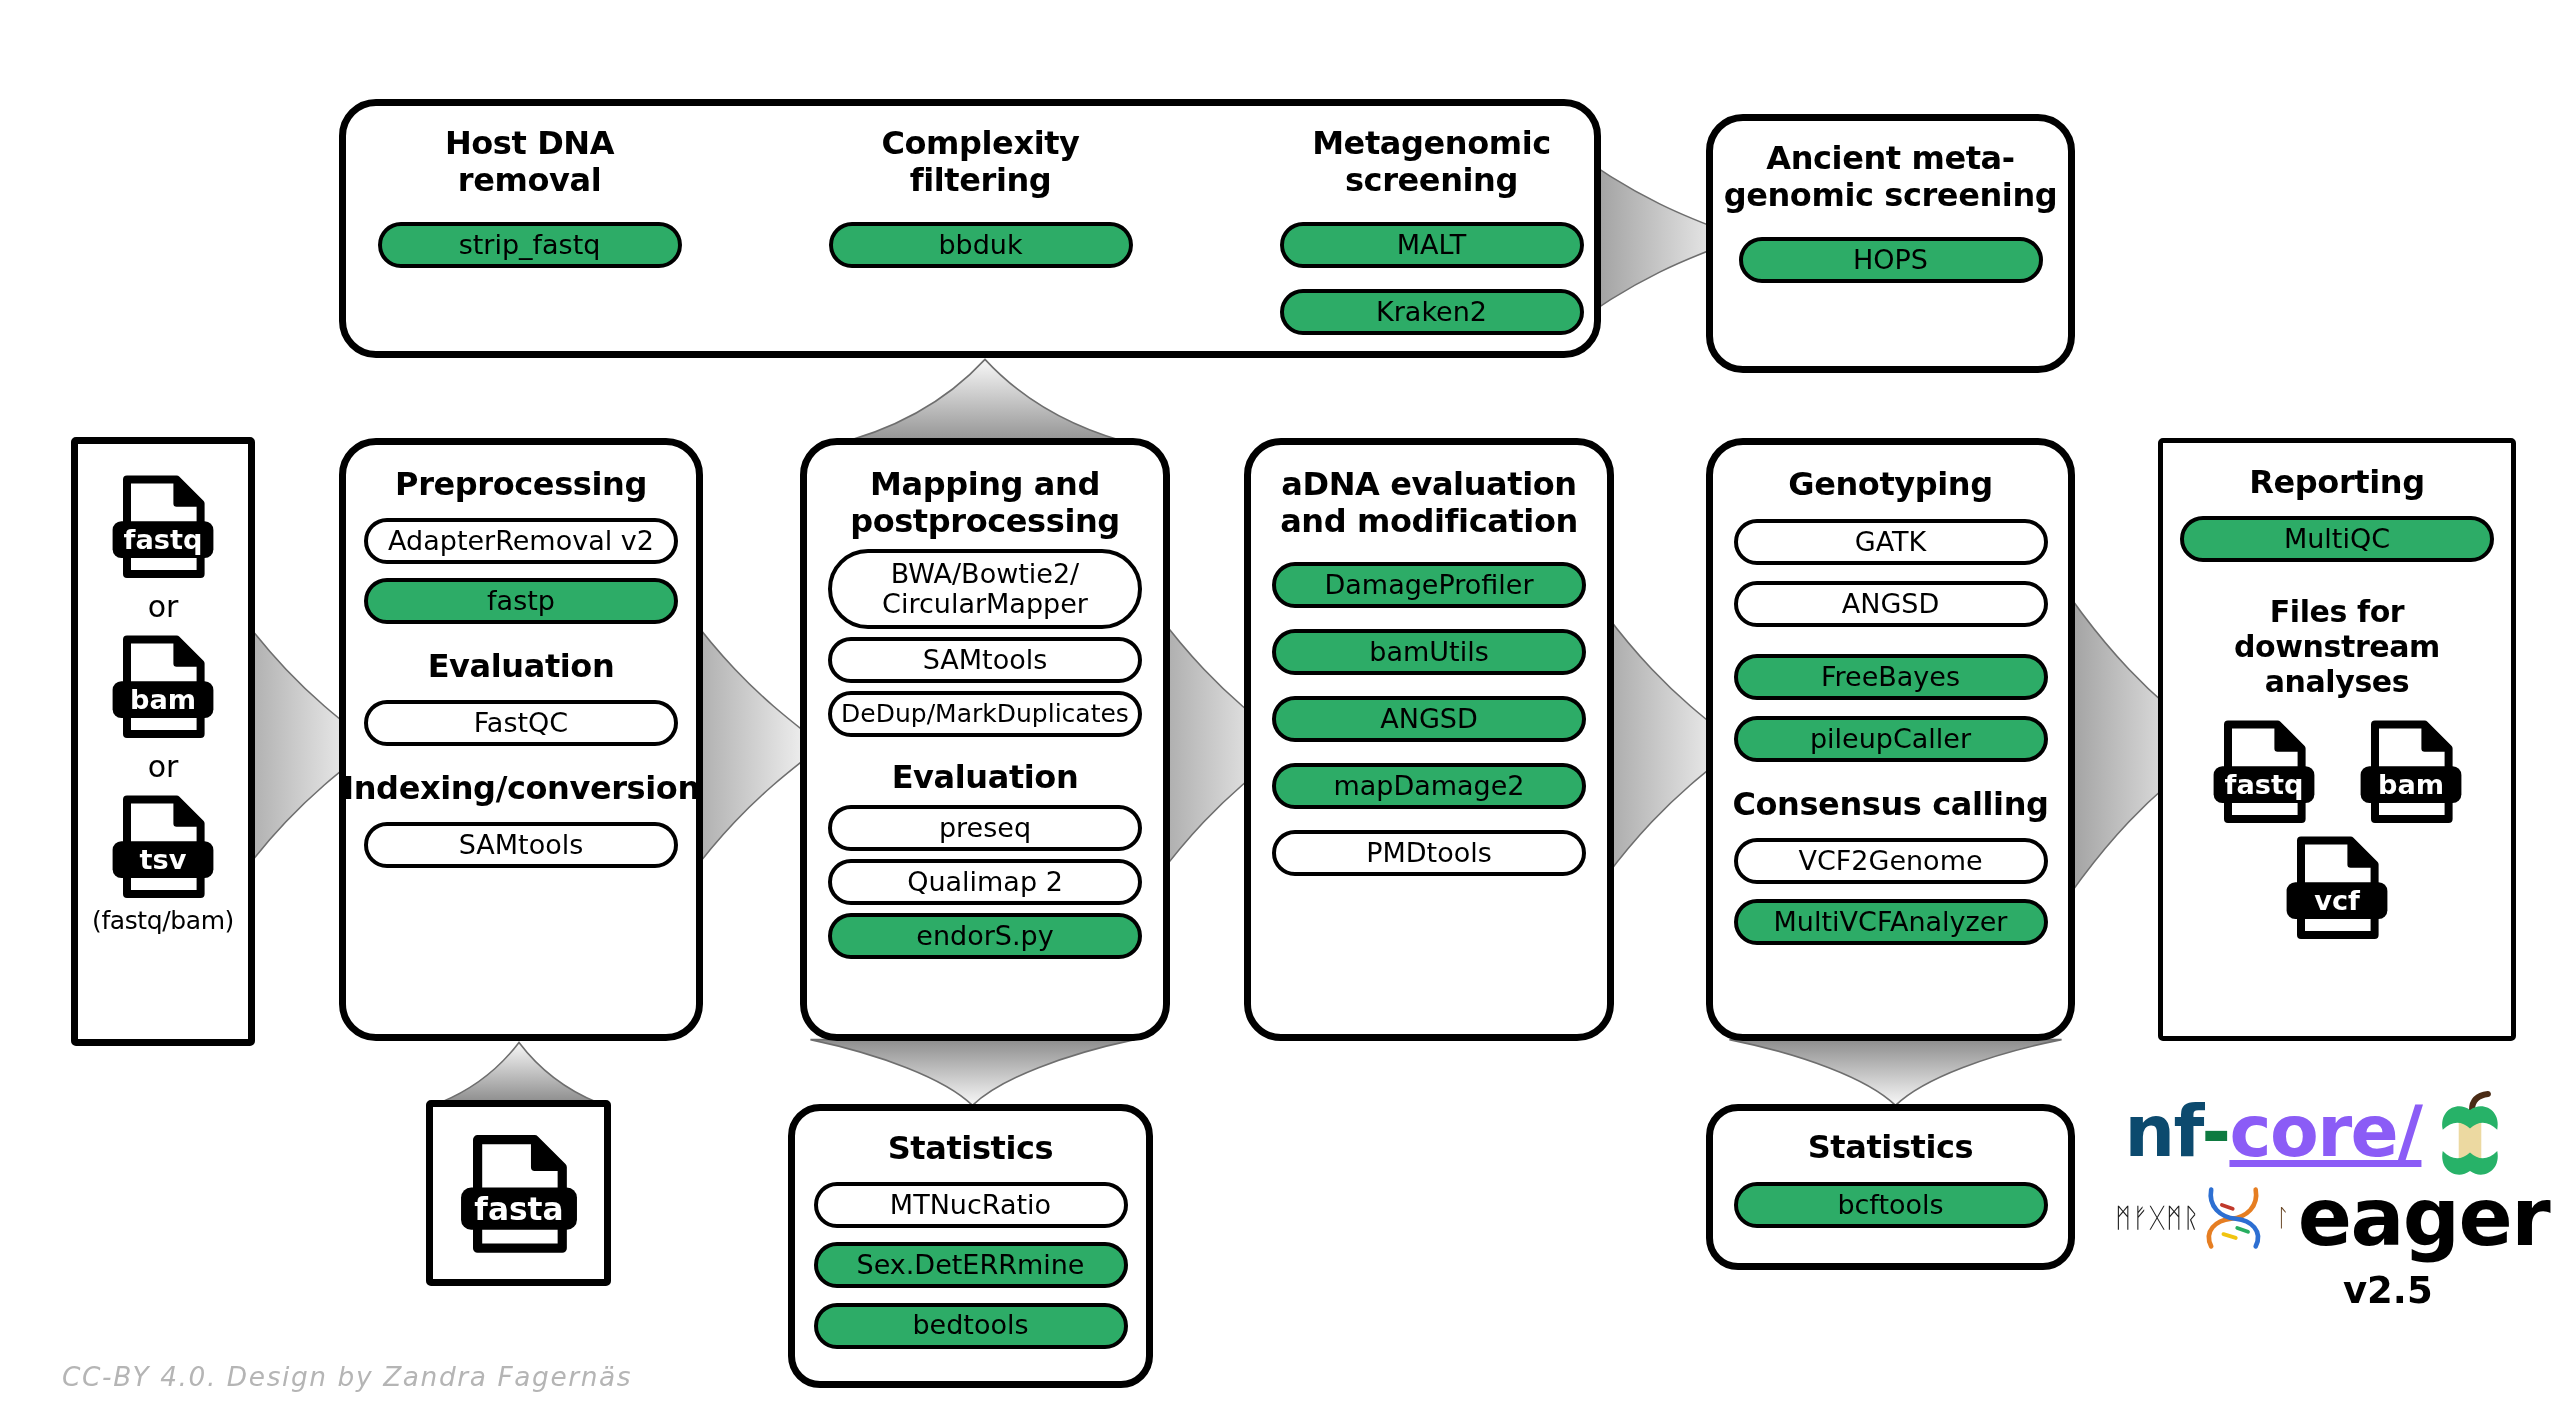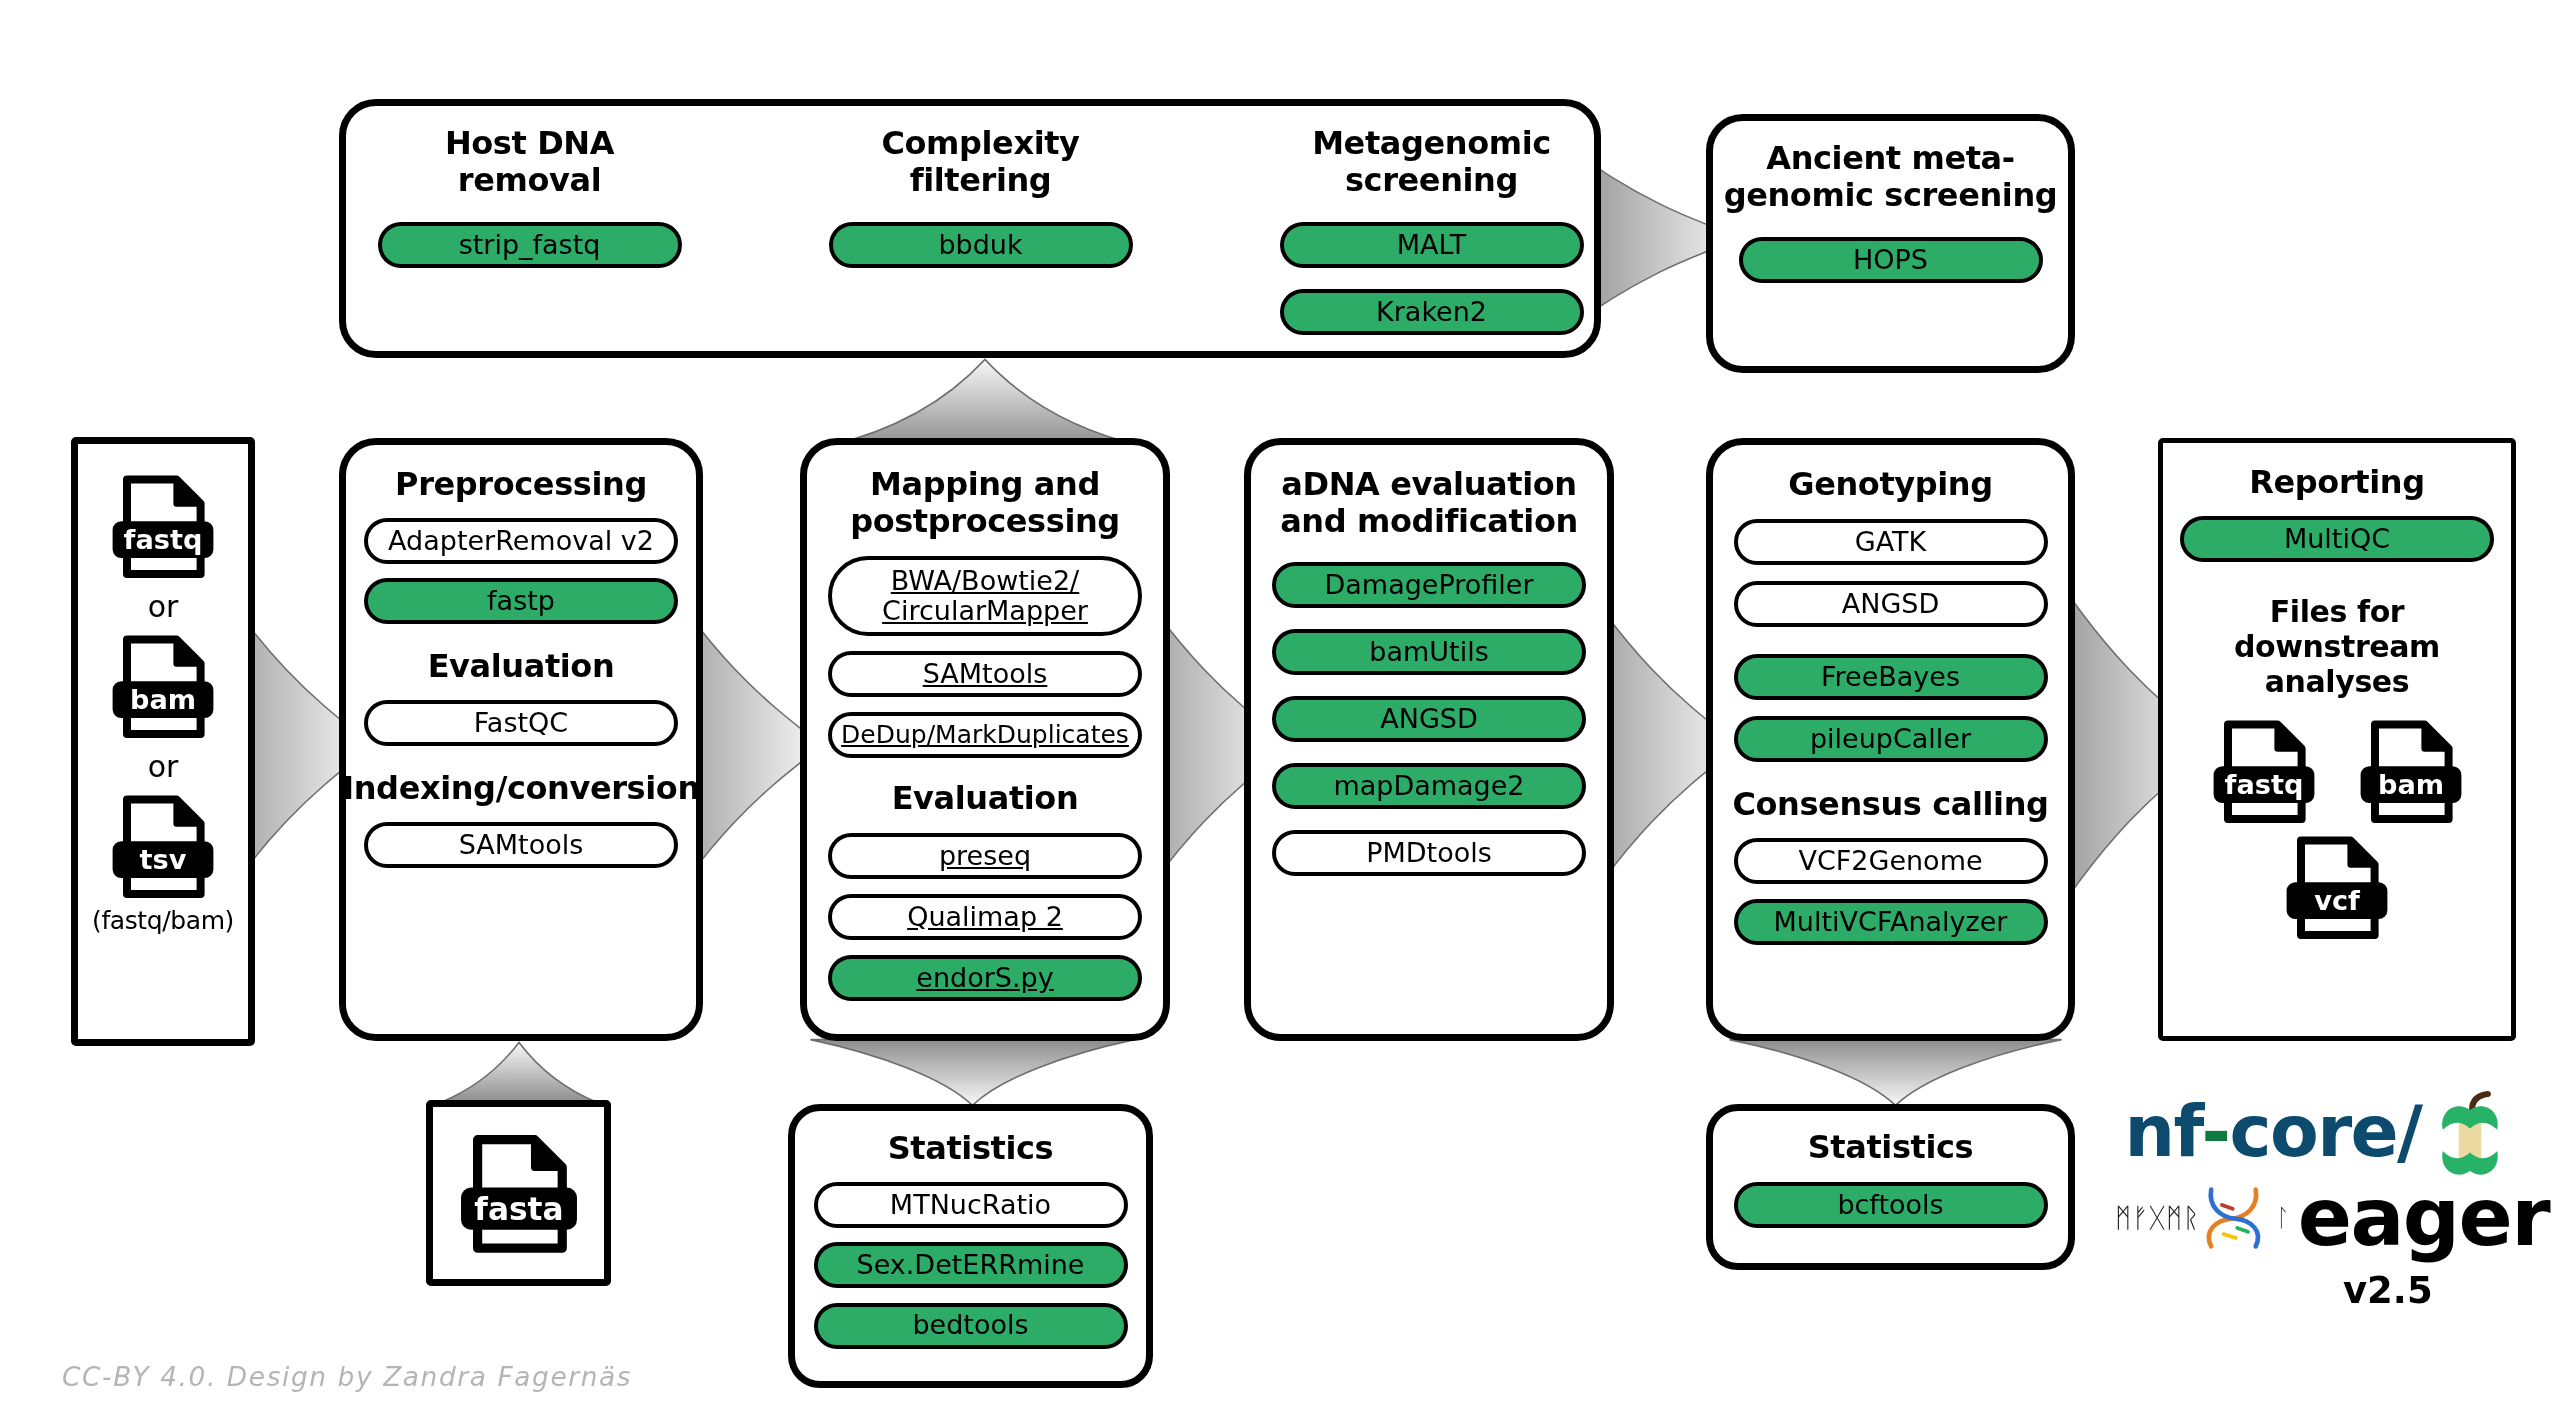--- a/index.html
+++ b/index.html
@@ -43,21 +43,21 @@
     display:flex;flex-direction:column;
     align-items:center;justify-content:center;
     font-size:27px;
     line-height:1.12;
     text-align:center;
   }
   .pill.green{background:var(--green);}
   .pill.tall{min-height:80px;}
   .pill.w380{width:304px;}
   
-  .mt12{margin-top:9.6px;} .mt16{margin-top:15px;text-decoration:underline;} .mt18{margin-top:14.4px;}
+  .mt12{margin-top:9.6px;} .mt16{margin-top:8px;} .mt18{margin-top:14.4px;}
   .mt20{margin-top:16px;} .mt24{margin-top:19px;} .mt26{margin-top:21px;}
   .mt28{margin-top:22.4px;} .mt30{margin-top:24px;} .mt34{margin-top:27px;}
   .mt40{margin-top:32px;}
   
   #top-box{flex-direction:row;align-items:flex-start;}
   .tgroup{
     position:absolute;top:19px;width:337px;
     display:flex;flex-direction:column;align-items:center;
   }
   
@@ -65,21 +65,21 @@
   .caption{font-size:25px;margin-top:6.4px;letter-spacing:-0.4px;}
   .fileicon{display:block;}
   
   .arr{position:absolute;z-index:1;}
   
   #logo{position:absolute;left:2115px;top:1096px;width:449px;height:272px;z-index:2;}
   .logo-line1{display:flex;align-items:flex-start;margin-left:9.6px;}
   .logo-nfcore{font-size:71px;font-weight:bold;letter-spacing:-1.6px;line-height:1.0;}
   .logo-nf{color:#0c4a6e;}
   .logo-hyphen{color:#0e7a40;}
-  .logo-core{color:#0c4a6e;}
+  .logo-core{color:#8b5cf6;text-decoration:underline;}
   .logo-line2{display:flex;align-items:center;margin-top:-4.8px;}
   .logo-runes{font-size:27px;color:#1c1c1c;letter-spacing:0.8px;}
   .logo-runeL{font-size:24px;color:#6b4a2a;margin:0 3.2px;}
   .logo-eager{font-size:80px;font-weight:bold;letter-spacing:-1.6px;line-height:1.0;margin-left:4.8px;}
   .logo-version{font-size:37px;font-weight:bold;margin-left:228px;margin-top:11.2px;}
   
   #footer{
     position:absolute;left:62px;top:1361px;
     font-size:26.4px;font-style:italic;color:#b5b5b5;
     letter-spacing:1.6px;z-index:2;

